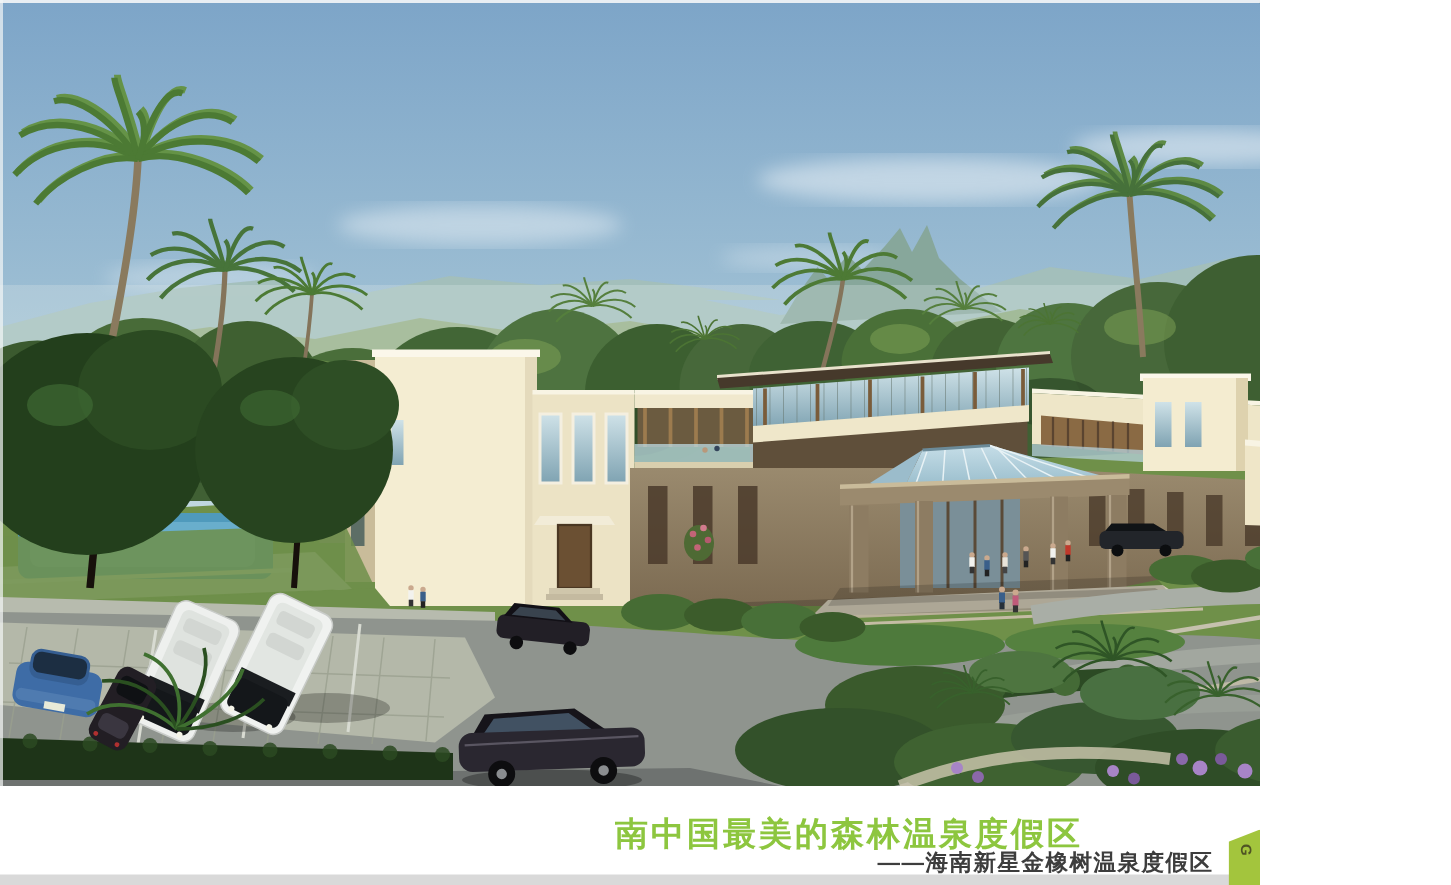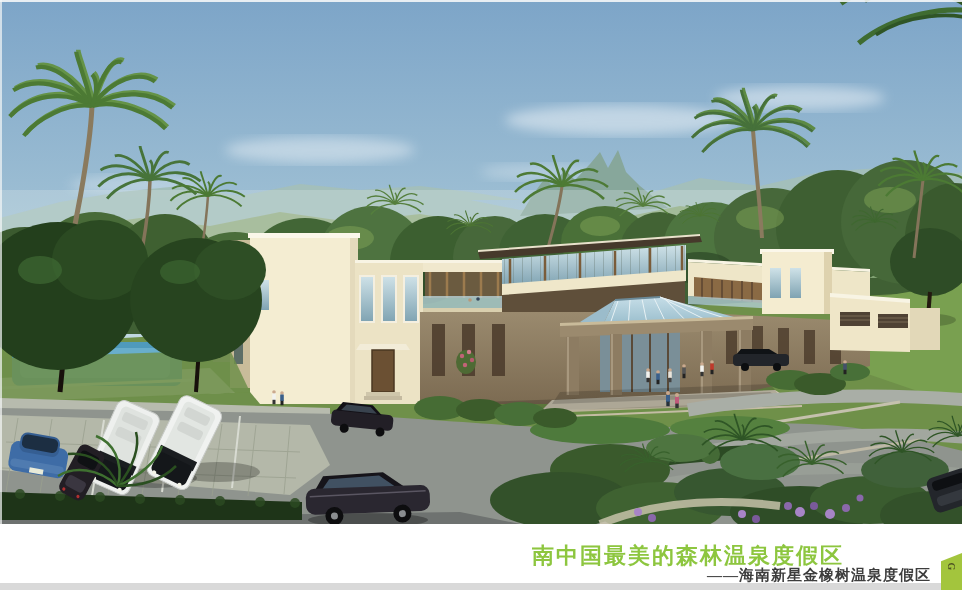--- a/index.html
+++ b/index.html
@@ -1,17 +1,17 @@
 <!DOCTYPE html>
 <html><head>
 <meta charset="utf-8">
 <style>
   html,body{margin:0;padding:0;background:#fff;}
-  .stage{position:relative;width:962px;height:590px;overflow:hidden;background:#fff;
-         font-family:Liberation Serif, serif;}
+  .stage{position:relative;width:840px;height:590px;overflow:hidden;background:#fff;
+         font-family:Liberation Sans, sans-serif;}
   .scene{position:absolute;left:0;top:0;width:967px;height:524px;display:block;}
   .caption-band{position:absolute;left:0;top:524px;width:967px;height:59px;background:#fff;}
   .resort-title{position:absolute;top:541px;right:118px;font-size:22px;font-weight:bold;
                 letter-spacing:2px;white-space:nowrap;}
   .resort-subtitle{position:absolute;top:566px;right:31px;font-size:15px;font-weight:bold;
                 letter-spacing:1px;white-space:nowrap;}
   .footer-strip{position:absolute;left:0;bottom:0;width:967px;height:7px;}
   .corner-tab{position:absolute;right:0;bottom:0;width:21px;height:37px;
               clip-path:polygon(0 22%,100% 0,100% 100%,0 100%);
               display:flex;align-items:flex-start;justify-content:center;}

